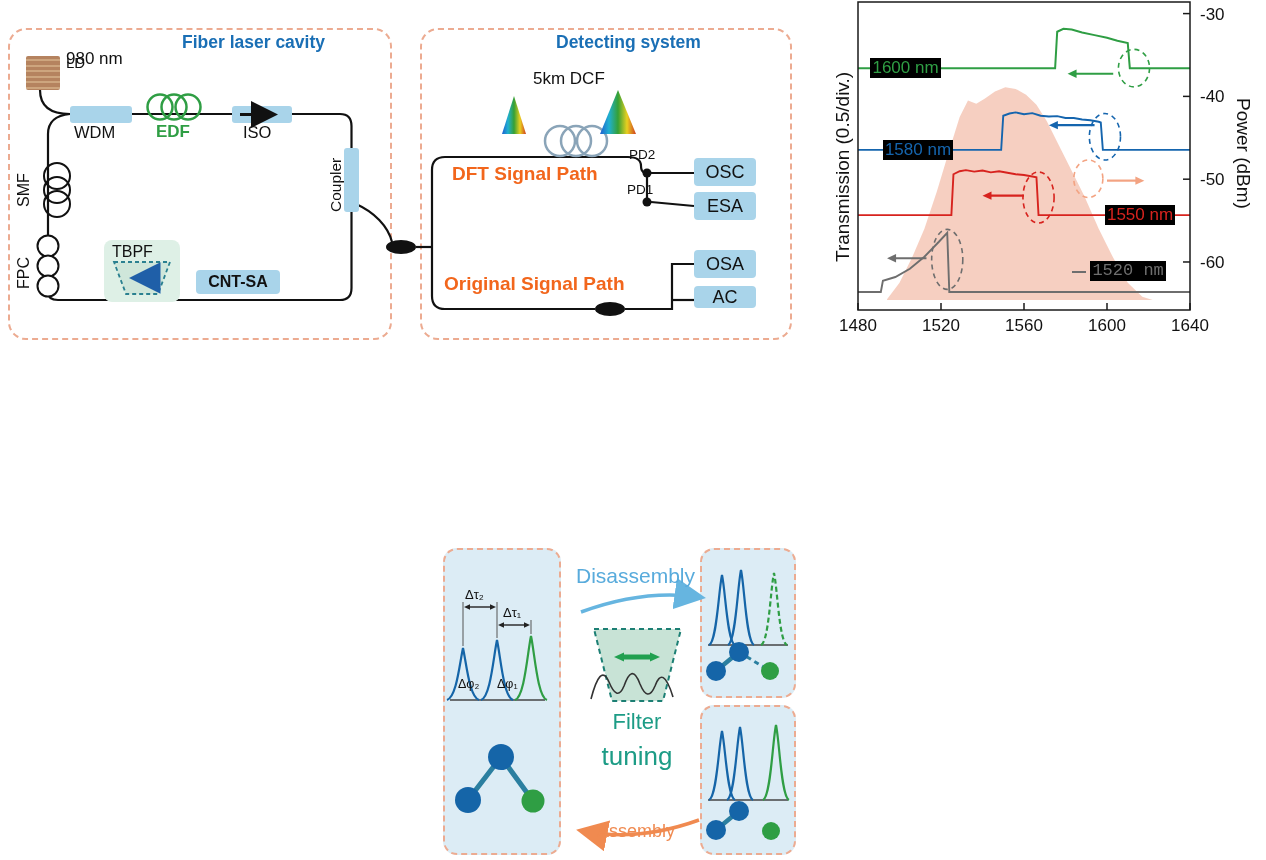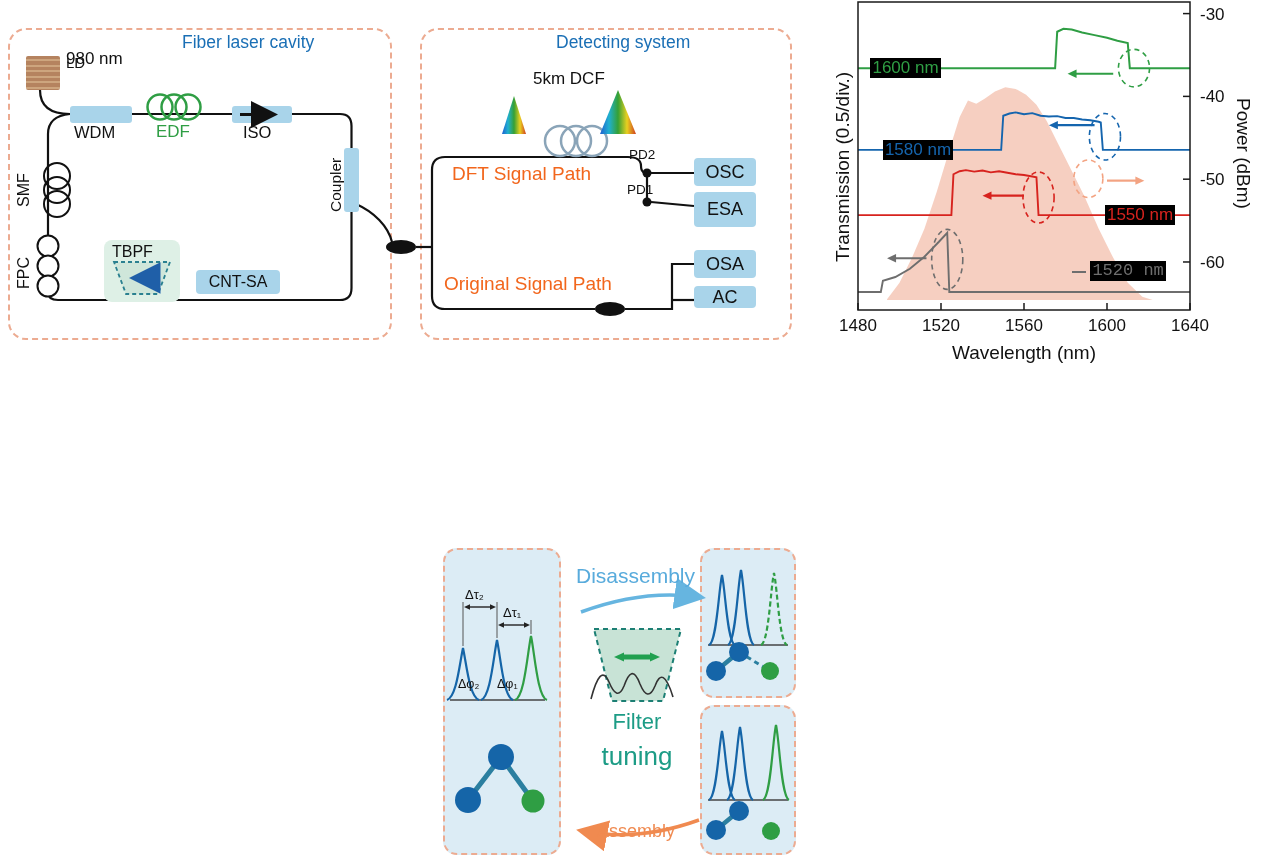--- a/index.html
+++ b/index.html
@@ -12,21 +12,21 @@
   .bluebox{position:absolute;background:#dcecf5;border:2px dashed #ecab91;border-radius:14px;z-index:1}
   .comp{position:absolute;background:#a9d4ea;border-radius:3px;z-index:2}
   .inst{position:absolute;background:#a9d4ea;border-radius:4px;z-index:2;display:flex;align-items:center;justify-content:center;font-size:18px;color:#111}
   .tbpfbox{position:absolute;background:#def0e6;border-radius:8px;z-index:2}
   .ld-icon{position:absolute;left:26px;top:56px;width:34px;height:34px;z-index:2;border-radius:2px;
     background:repeating-linear-gradient(180deg,#b5835f 0 3.5px,#cda57e 3.5px 5.5px)}
   .spec-tri{position:absolute;z-index:2;clip-path:polygon(50% 0,100% 100%,0 100%);
     background:linear-gradient(90deg,#1f5fd0,#20b0d0,#35a035,#e8d020,#d04020)}
   .lbl{position:absolute;z-index:4;white-space:nowrap;color:#111;line-height:1.1;font-size:16px}
   .rot{transform:rotate(-90deg);transform-origin:0 0}
-  .bold{font-weight:normal}
+  .bold{font-weight:bold}
   #chart-box{position:absolute;left:828px;top:0;width:438px;height:375px;z-index:2}
   #chart-svg{position:absolute;left:0;top:0}
   .curve-label{position:absolute;font-size:17px;background:#000000;padding:0 2px;z-index:3;line-height:20px;white-space:nowrap}
   .label-dash{position:absolute;width:14px;height:0;border-top:2.4px solid #6e6e6e;z-index:3}
   .ylab-left{position:absolute;left:4px;top:262px;transform:rotate(-90deg);transform-origin:0 0;font-size:19px;color:#111;white-space:nowrap;z-index:3}
   .ylab-right{position:absolute;left:426px;top:98px;transform:rotate(90deg);transform-origin:0 0;font-size:19px;color:#111;white-space:nowrap;z-index:3}
   .xlab{position:absolute;left:30px;top:342px;width:332px;text-align:center;font-size:19px;color:#111;z-index:3}
 </style>
 </head>
 <body>
@@ -83,21 +83,21 @@
   <div class="comp" style="left:70px;top:106px;width:62px;height:17px"></div>
   <div class="comp" style="left:232px;top:106px;width:60px;height:17px"></div>
   <div class="comp" style="left:344px;top:148px;width:15px;height:64px"></div>
   <div class="tbpfbox" style="left:104px;top:240px;width:76px;height:62px"></div>
   <div class="inst bold" style="left:196px;top:270px;width:84px;height:24px;font-size:16px">CNT-SA</div>
 
   <div class="spec-tri" style="left:502px;top:96px;width:24px;height:38px"></div>
   <div class="spec-tri" style="left:600px;top:90px;width:36px;height:44px"></div>
 
   <div class="inst" style="left:694px;top:158px;width:62px;height:28px">OSC</div>
-  <div class="inst" style="left:694px;top:192px;width:62px;height:35px">ESA</div>
+  <div class="inst" style="left:694px;top:192px;width:62px;height:28px">ESA</div>
   <div class="inst" style="left:694px;top:250px;width:62px;height:28px">OSA</div>
   <div class="inst" style="left:694px;top:286px;width:62px;height:22px">AC</div>
 
   <div class="bluebox" style="left:443px;top:548px;width:118px;height:307px"></div>
   <div class="bluebox" style="left:700px;top:548px;width:96px;height:150px"></div>
   <div class="bluebox" style="left:700px;top:705px;width:96px;height:150px"></div>
 
   <svg id="over" class="layer" width="1266" height="860" viewBox="0 0 1266 860">
     <defs>
       <marker id="mArrBk" orient="auto" markerWidth="10" markerHeight="9" refX="7" refY="4.5">
@@ -238,21 +238,20 @@
         <text x="372" y="19.591397849462354" text-anchor="start" font-size="17" fill="#111">-30</text>
         <line x1="362" y1="96.38709677419355" x2="355" y2="96.38709677419355" stroke="#1a1a1a" stroke-width="1.5"></line>
         <text x="372" y="102.38709677419355" text-anchor="start" font-size="17" fill="#111">-40</text>
         <line x1="362" y1="179.18279569892474" x2="355" y2="179.18279569892474" stroke="#1a1a1a" stroke-width="1.5"></line>
         <text x="372" y="185.18279569892474" text-anchor="start" font-size="17" fill="#111">-50</text>
         <line x1="362" y1="261.97849462365593" x2="355" y2="261.97849462365593" stroke="#1a1a1a" stroke-width="1.5"></line>
         <text x="372" y="267.97849462365593" text-anchor="start" font-size="17" fill="#111">-60</text>
       </svg>
     <div class="ylab-left">Transmission (0.5/div.)</div>
     <div class="ylab-right">Power (dBm)</div>
-    <div class="xlab">Wavelength (nm)</div>
   <div class="curve-label" style="left: 42.45px; top: 58.125px; color: rgb(47, 158, 68);">1600 nm</div>
       <div class="curve-label" style="left: 54.9px; top: 139.875px; color: rgb(21, 101, 174);">1580 nm</div>
       <div class="curve-label" style="left: 276.925px; top: 205.125px; color: rgb(215, 35, 30);">1550 nm</div>
       <div class="curve-label" style="left: 262.4px; top: 261px; color: rgb(110, 110, 110); font-family: Liberation Mono, monospace;">1520 nm</div>
       <div class="label-dash" style="left: 243.725px; top: 271px; border-top-color: rgb(110, 110, 110);"></div>
     </div>
 
 </div>
 
 </body></html>

